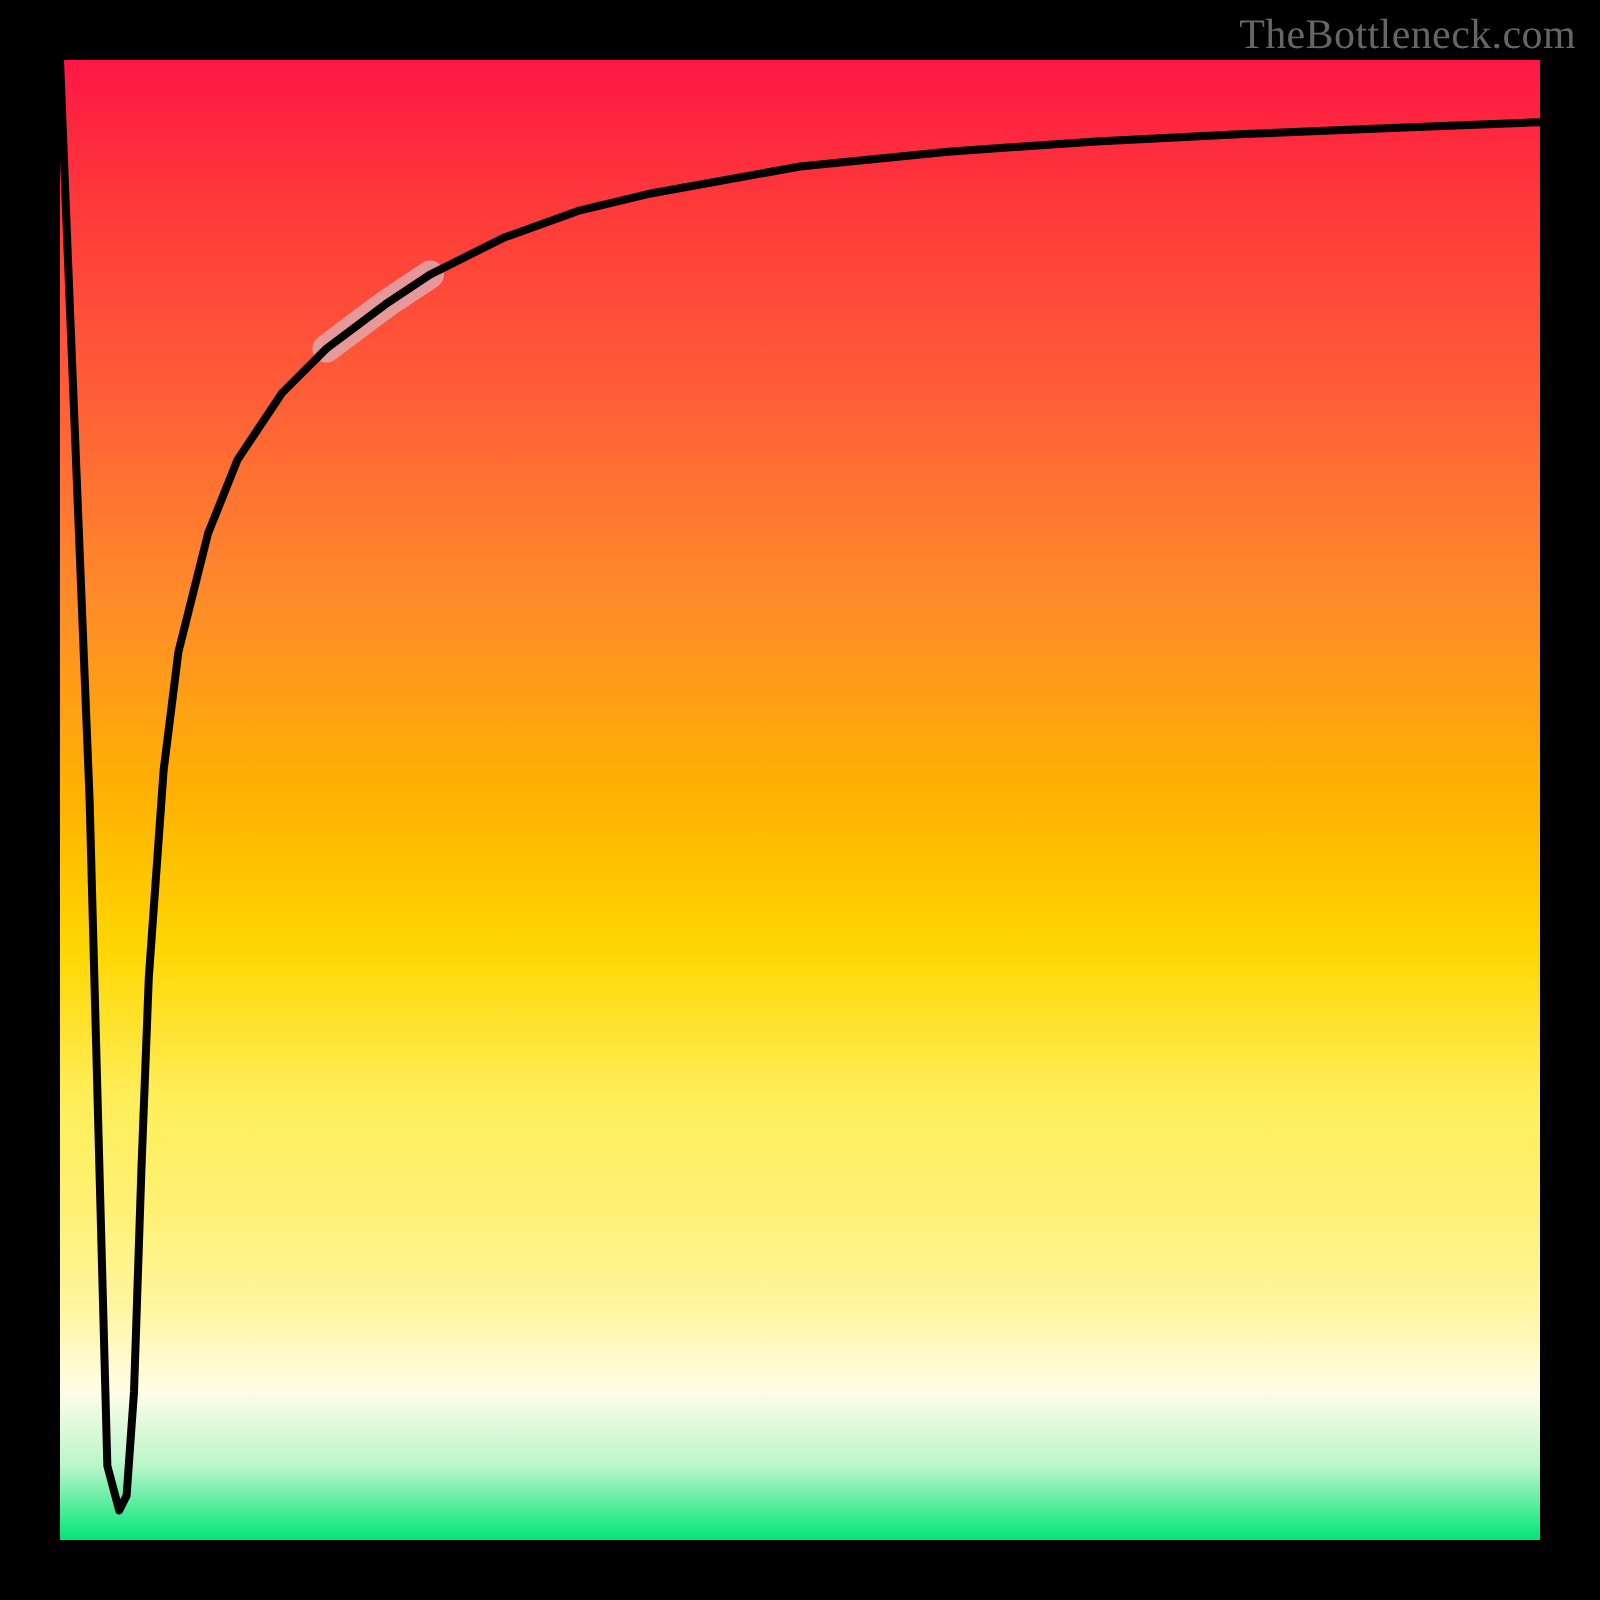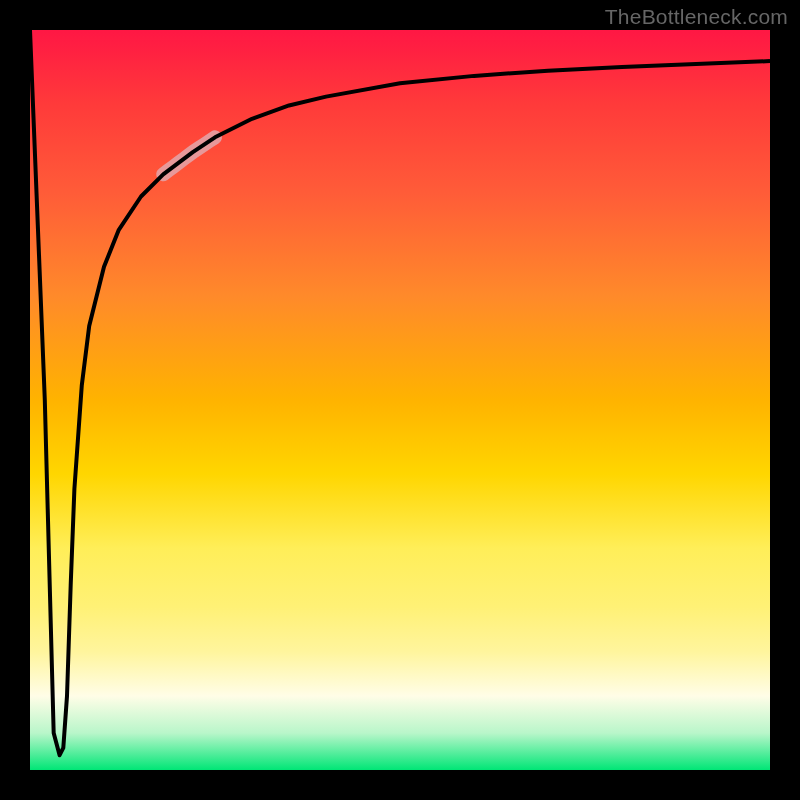--- a/index.html
+++ b/index.html
@@ -11,20 +11,21 @@
     overflow: hidden;
     font-family: Arial, Helvetica, sans-serif;
   }
   .frame {
     position: absolute;
     left: 0;
     top: 0;
     width: 800px;
     height: 800px;
     background: #000;
+    font-family: Liberation Serif, serif;
   }
   .plot-area {
     position: absolute;
     left: 30px;
     top: 30px;
     width: 740px;
     height: 740px;
     background: linear-gradient(
       to bottom,
       #ff1744 0%,

